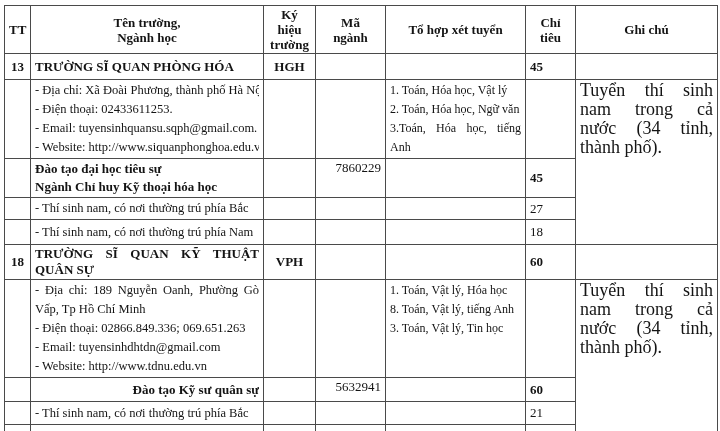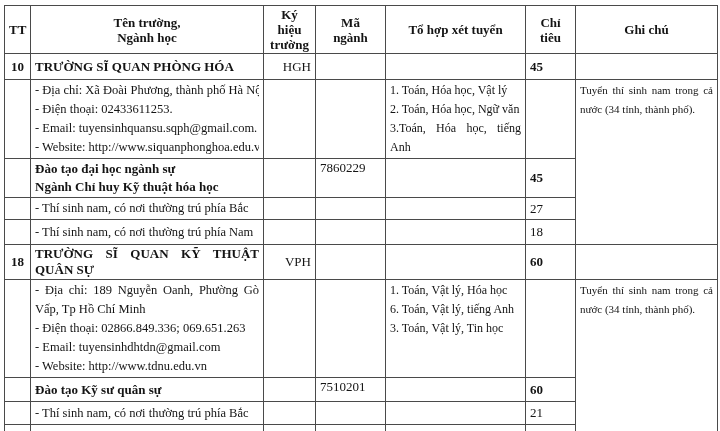--- a/index.html
+++ b/index.html
@@ -23,35 +23,35 @@
     font-size: 13px;
   }
   table.doc td, table.doc th {
     border: 1px solid #4a4a4a;
     padding: 1px 4px;
     vertical-align: top;
     overflow: hidden;
   }
   th { font-weight: bold; vertical-align: middle !important; text-align: center; }
   th .hline { line-height: 15px; }
-  .mid { vertical-align: middle !important; }
+  .mid { vertical-align: middle !important; text-align: right; }
   .b { font-weight: bold; }
   .tt-cell { text-align: center; font-weight: bold; vertical-align: middle !important; }
   .name-cell { font-weight: bold; text-align: justify; line-height: 16px; padding-left: 6px; }
-  .code-cell { text-align: right; font-weight: normal; vertical-align: middle !important; }
+  .code-cell { text-align: center; font-weight: bold; vertical-align: middle !important; }
   .quota-cell { text-align: left; vertical-align: middle !important; }
-  .major-cell { text-align: left; padding-top: 2px; }
+  .major-cell { text-align: right; padding-top: 2px; }
   .details-cell { padding-left: 6px; padding-right: 4px; font-size: 12.5px; }
   .details-cell .line, .combo-cell .line, .sub-label .line {
     white-space: nowrap; overflow: hidden; line-height: 19px;
   }
   .details-cell .wrap { text-align: justify; line-height: 19px; }
   .combo-cell { padding-left: 5px; font-size: 12px; }
   .combo-cell .wrap { text-align: justify; line-height: 19px; }
-  .note-cell { padding: 2px 5px; font-size: 11px; }
+  .note-cell { padding: 2px 5px; font-size: 18px; }
   .note-cell .wrap { text-align: justify; line-height: 19px; }
   .program-cell { font-weight: bold; padding-left: 6px; }
   .program-cell .pline { line-height: 18px; white-space: nowrap; overflow: hidden; }
   .sub-label { padding-left: 6px; vertical-align: middle !important; font-size: 12.5px; margin-left: 12px; }
 </style>
 </head>
 <body>
 
 <div class="page">
   <table class="doc">
@@ -88,21 +88,21 @@
       <th>
         <div class="hline">Chỉ</div>
         <div class="hline">tiêu</div>
       </th>
       <th>
             <div class="hline">Ghi chú</div>
           </th>
     </tr>
 
     <tr style="height:26px">
-      <td class="tt-cell">10</td>
+      <td class="tt-cell">13</td>
       <td class="name-cell mid">TRƯỜNG SĨ QUAN PHÒNG HÓA</td>
       <td class="code-cell">HGH</td>
       <td></td>
       <td></td>
       <td class="quota-cell b">45</td>
       <td></td>
     </tr>
 
     <tr style="height:79px">
       <td></td>
@@ -121,22 +121,22 @@
       </td>
       <td></td>
       <td class="note-cell" rowspan="4">
         <div class="wrap">Tuyển thí sinh nam trong cả nước (34 tỉnh, thành phố).</div>
       </td>
     </tr>
 
     <tr style="height:38px">
       <td></td>
       <td class="program-cell">
-        <div class="pline">Đào tạo đại học ngành sự</div>
-        <div class="pline">Ngành Chỉ huy Kỹ thuật hóa học</div>
+        <div class="pline">Đào tạo đại học tiêu sự</div>
+        <div class="pline">Ngành Chỉ huy Kỹ thoại hóa học</div>
       </td>
       <td></td>
       <td class="major-cell">7860229</td>
       <td></td>
       <td class="quota-cell b">45</td>
     </tr>
 
     <tr style="height:22px">
       <td></td>
       <td class="sub-label">
@@ -174,36 +174,36 @@
       <td class="details-cell">
         <div class="wrap">- Địa chỉ: 189 Nguyễn Oanh, Phường Gò Vấp, Tp Hồ Chí Minh</div>
         <div class="line">- Điện thoại: 02866.849.336; 069.651.263</div>
         <div class="line">- Email: tuyensinhdhtdn@gmail.com</div>
         <div class="line">- Website: http://www.tdnu.edu.vn</div>
       </td>
       <td></td>
       <td></td>
       <td class="combo-cell">
         <div class="line">1. Toán, Vật lý, Hóa học</div>
-        <div class="line">6. Toán, Vật lý, tiếng Anh</div>
+        <div class="line">8. Toán, Vật lý, tiếng Anh</div>
         <div class="line">3. Toán, Vật lý, Tin học</div>
       </td>
       <td></td>
       <td class="note-cell" rowspan="4">
         <div class="wrap">Tuyển thí sinh nam trong cả nước (34 tỉnh, thành phố).</div>
       </td>
     </tr>
 
     <tr style="height:24px">
       <td></td>
       <td class="program-cell mid">
         <div class="pline">Đào tạo Kỹ sư quân sự</div>
       </td>
       <td></td>
-      <td class="major-cell">7510201</td>
+      <td class="major-cell">5632941</td>
       <td></td>
       <td class="quota-cell b">60</td>
     </tr>
 
     <tr style="height:23px">
       <td></td>
       <td class="sub-label">
         <div class="line">- Thí sinh nam, có nơi thường trú phía Bắc</div>
       </td>
       <td></td>

